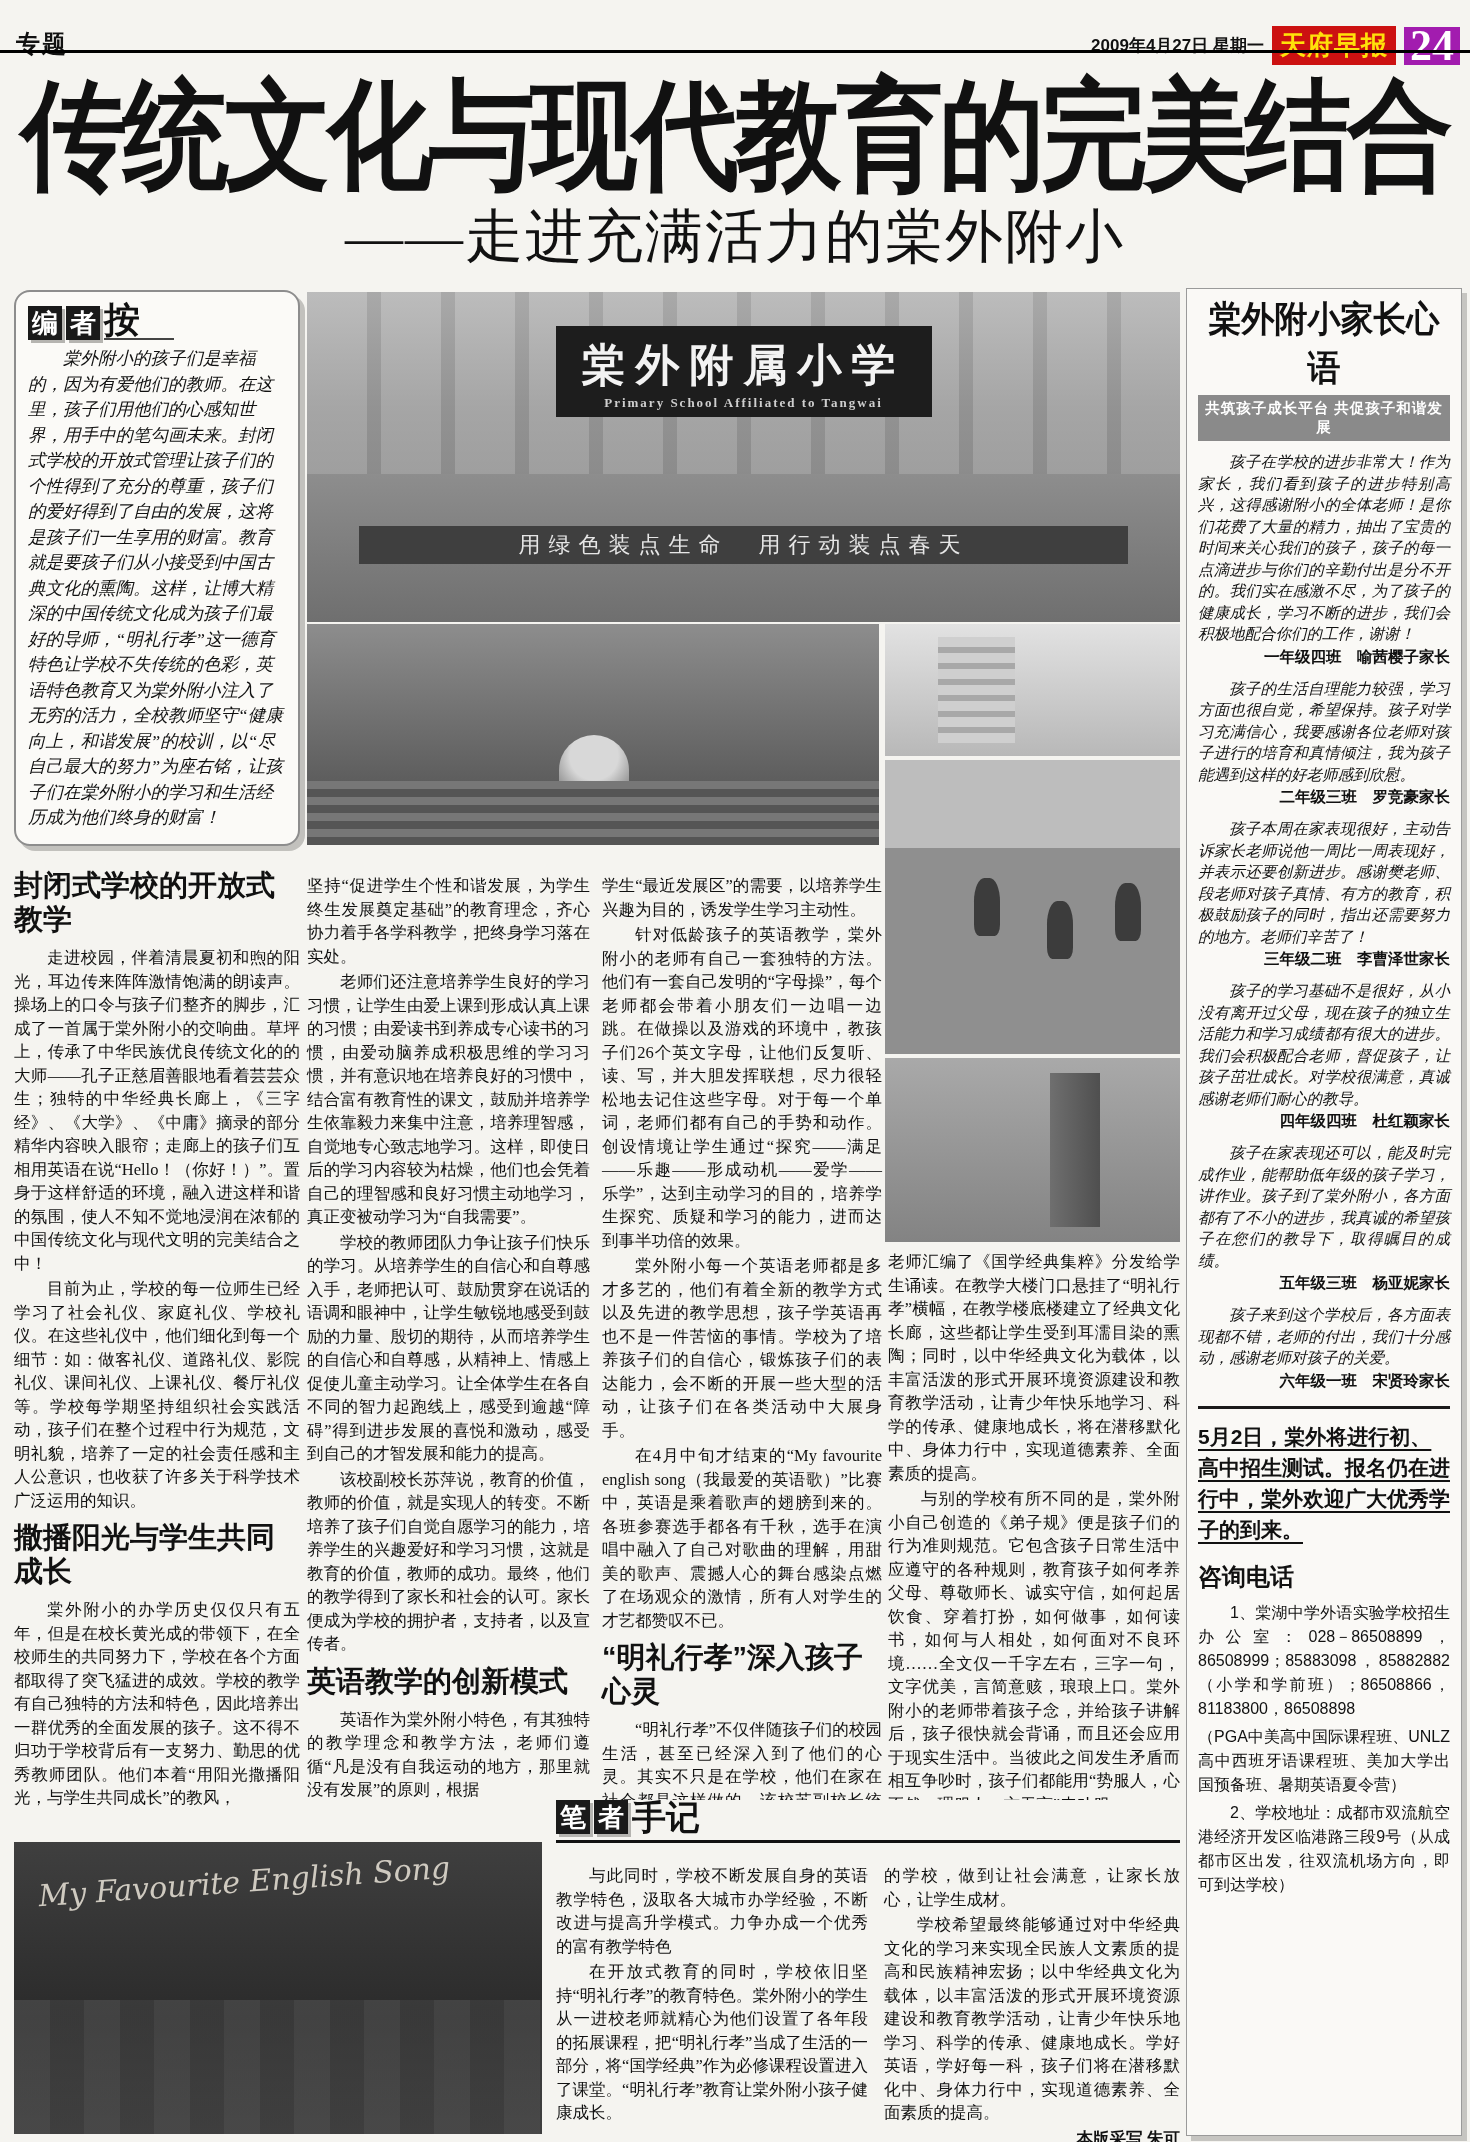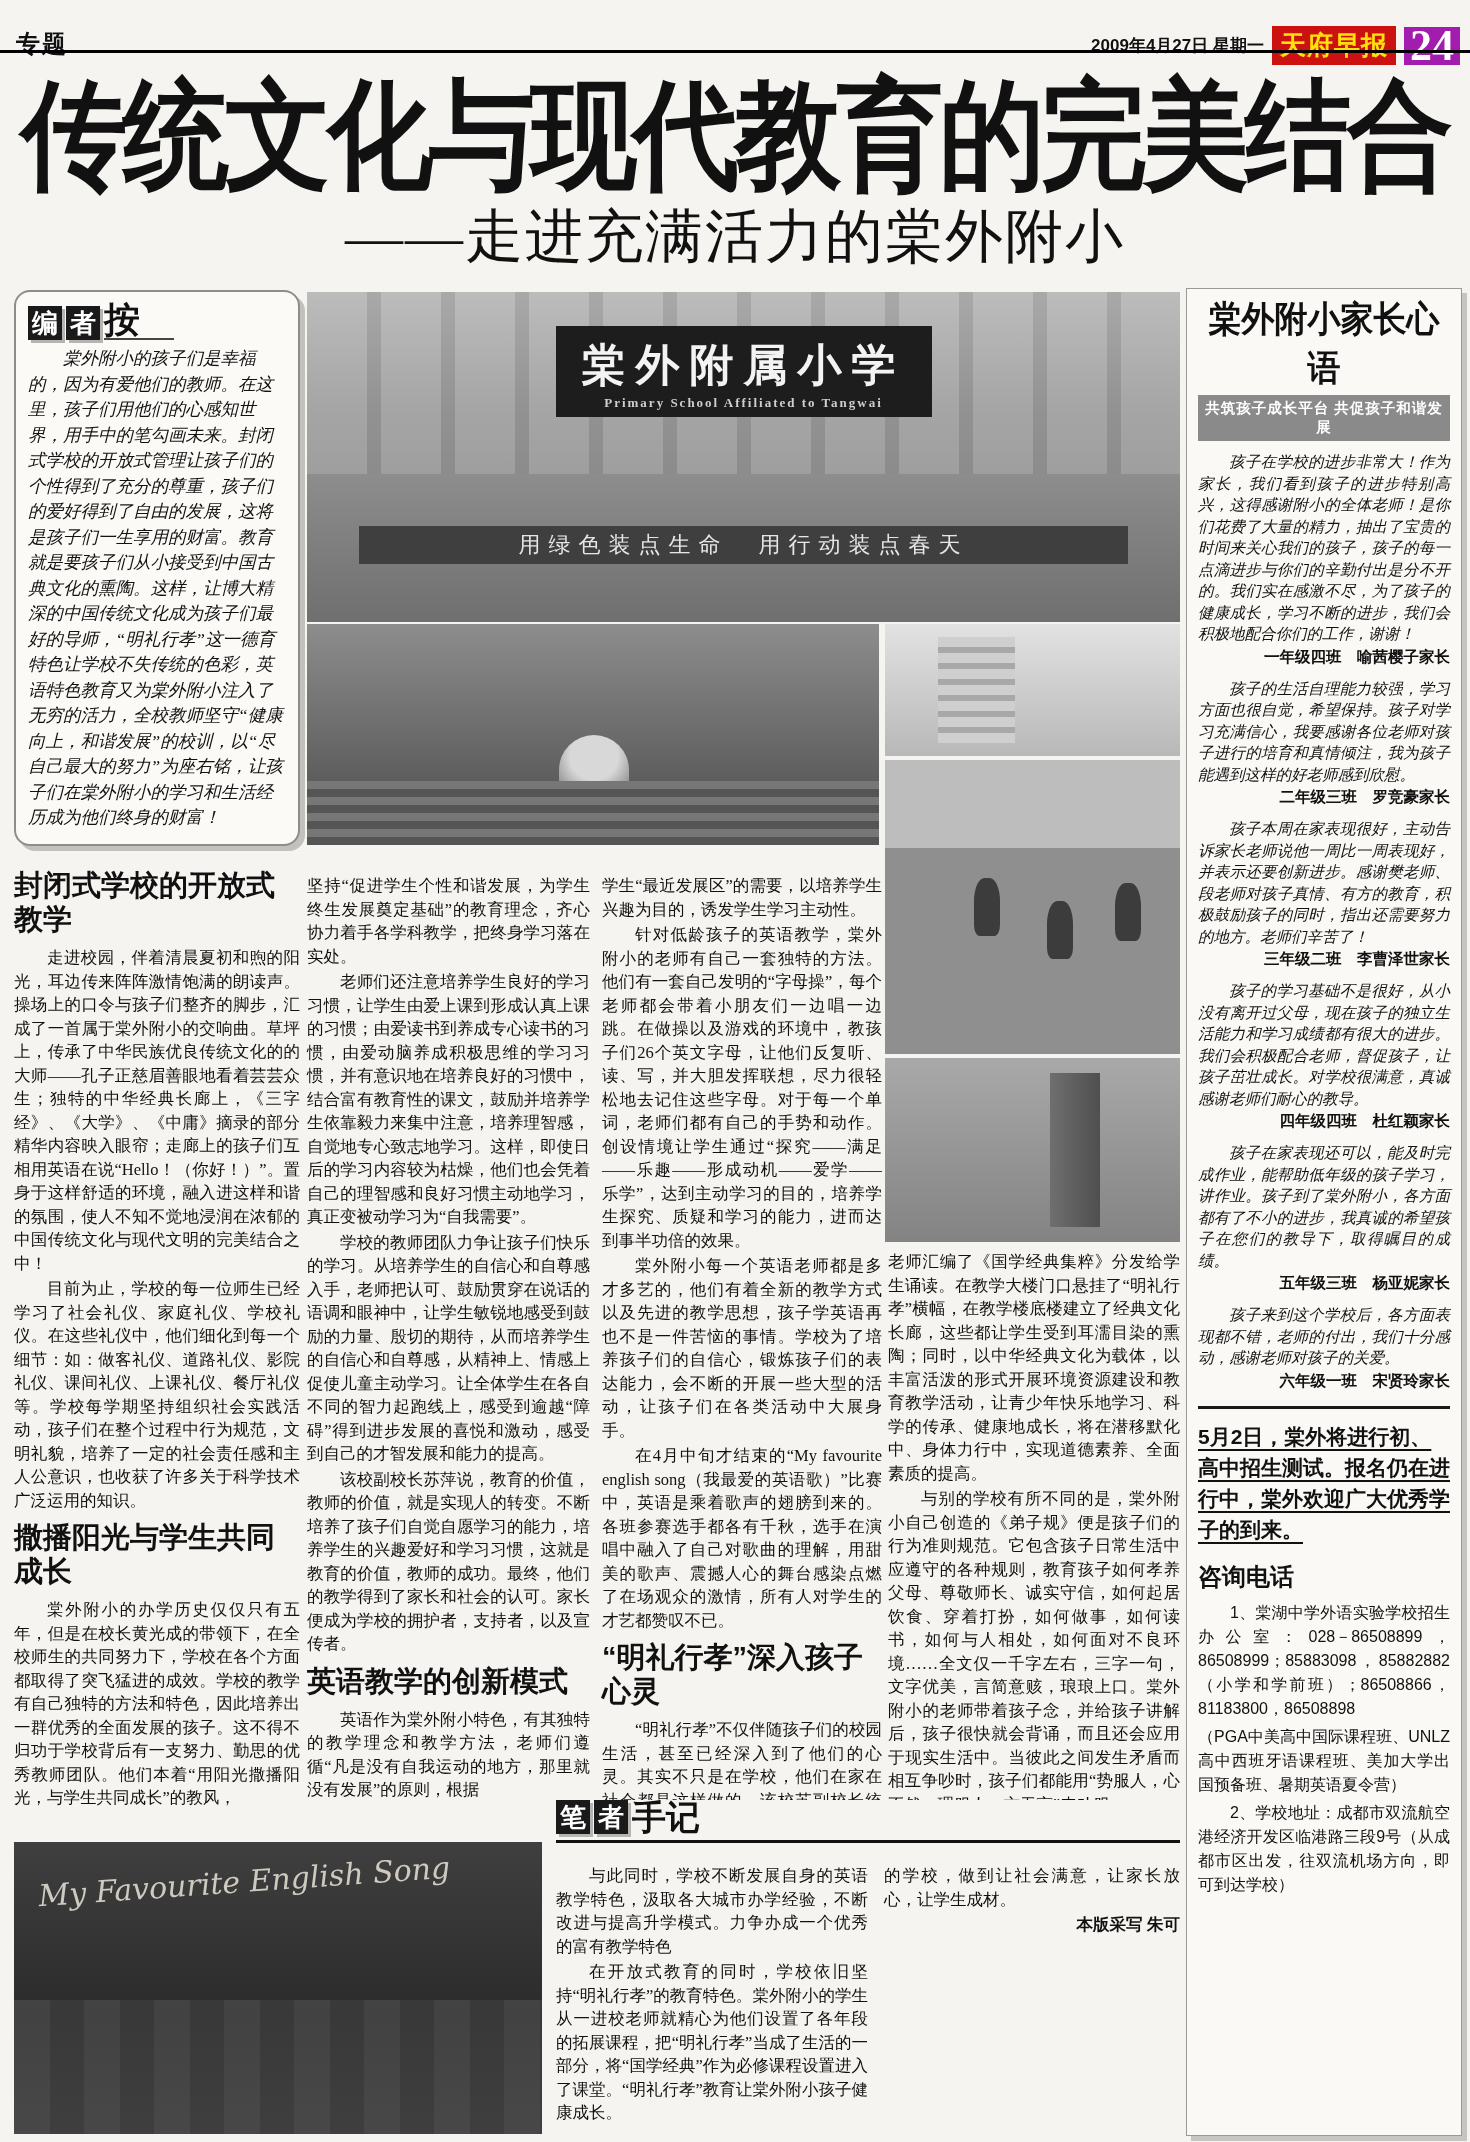--- a/index.html
+++ b/index.html
@@ -191,20 +191,21 @@
     <span class="boxchar">笔</span>
     <span class="boxchar">者</span>
     <span class="notes-tail">手记</span>
   </div>
   <div class="notes-col" style="left:556px;width:312px;">
     <p class="para">与此同时，学校不断发展自身的英语教学特色，汲取各大城市办学经验，不断改进与提高升学模式。力争办成一个优秀的富有教学特色</p>
     <p class="para">在开放式教育的同时，学校依旧坚持“明礼行孝”的教育特色。棠外附小的学生从一进校老师就精心为他们设置了各年段的拓展课程，把“明礼行孝”当成了生活的一部分，将“国学经典”作为必修课程设置进入了课堂。“明礼行孝”教育让棠外附小孩子健康成长。</p>
   </div>
   <div class="notes-col" style="left:884px;width:296px;">
     <p class="cont">的学校，做到让社会满意，让家长放心，让学生成材。</p>
+    <p class="para">学校希望最终能够通过对中华经典文化的学习来实现全民族人文素质的提高和民族精神宏扬；以中华经典文化为载体，以丰富活泼的形式开展环境资源建设和教育教学活动，让青少年快乐地学习、科学的传承、健康地成长。学好英语，学好每一科，孩子们将在潜移默化中、身体力行中，实现道德素养、全面素质的提高。</p>
     <div class="byline">本版采写 朱可</div>
   </div>
 
   <div class="sidebar">
     <div class="sb-title">棠外附小家长心语</div>
     <div class="sb-tagline">共筑孩子成长平台  共促孩子和谐发展</div>
 
     <div class="sb-comment">孩子在学校的进步非常大！作为家长，我们看到孩子的进步特别高兴，这得感谢附小的全体老师！是你们花费了大量的精力，抽出了宝贵的时间来关心我们的孩子，孩子的每一点滴进步与你们的辛勤付出是分不开的。我们实在感激不尽，为了孩子的健康成长，学习不断的进步，我们会积极地配合你们的工作，谢谢！</div>
     <div class="sb-sig">一年级四班　喻茜樱子家长</div>
     <div class="sb-comment">孩子的生活自理能力较强，学习方面也很自觉，希望保持。孩子对学习充满信心，我要感谢各位老师对孩子进行的培育和真情倾注，我为孩子能遇到这样的好老师感到欣慰。</div>

